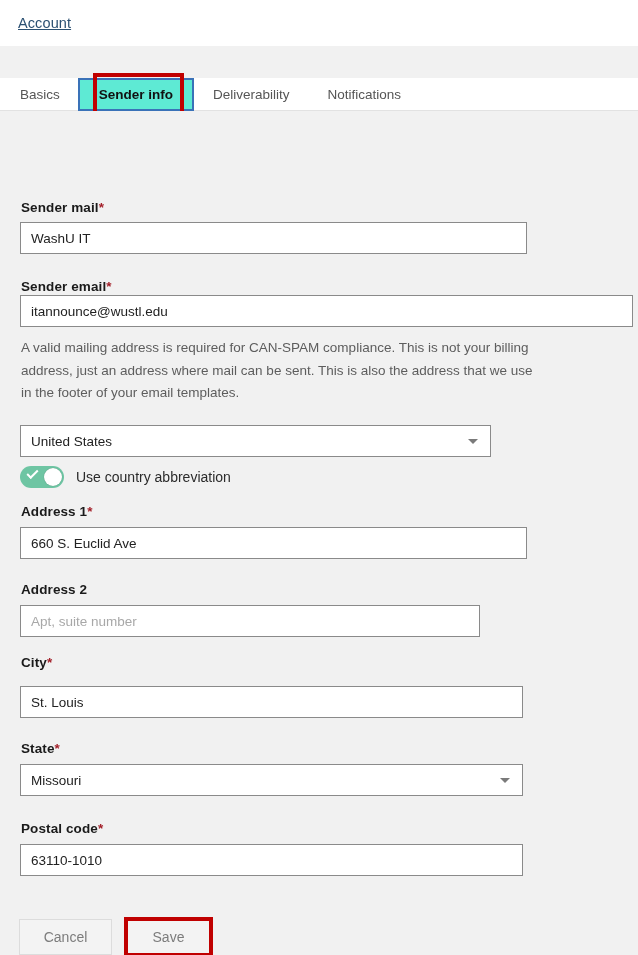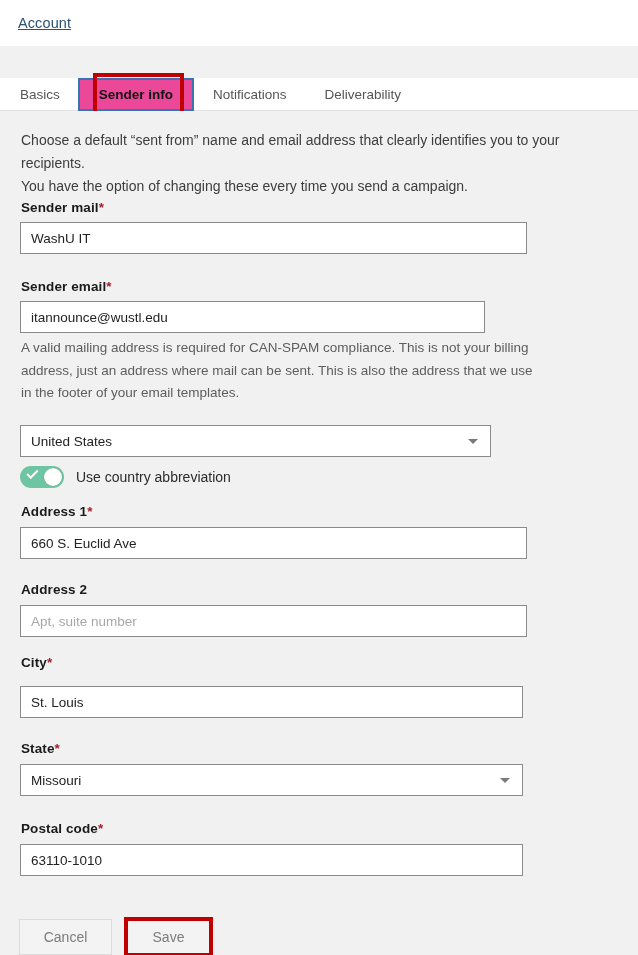--- a/index.html
+++ b/index.html
@@ -37,21 +37,21 @@
   }
   .tabs { position: absolute; left: 0; top: 0; height: 33px; display: flex; align-items: stretch; }
   .tab {
     display: flex; align-items: center; justify-content: center;
     font-size: 13.5px; color: #555555; padding: 0 19px;
     white-space: nowrap; position: relative;
   }
   .tab.active {
     color: #111111; font-weight: bold;
     border: 2px solid #3a72b8;
-    background: #ec4899;
+    background: #5eead4;
   }
   .tab.first { padding-left: 20px; padding-right: 18px; text-align: right; }
 
   
   .anno-tab {
     position: absolute; left: 93px; top: 73px;
     width: 91px; height: 43px;
     border: 4px solid #c00000;
     pointer-events: none;
   }
@@ -155,47 +155,43 @@
 
   <div class="tabstrip">
     <div class="tabs">
       <div class="tab first">
         <span>Basics</span>
       </div>
       <div class="tab active">
         <span>Sender info</span>
       </div>
       <div class="tab">
+        <span>Deliverability</span>
+      </div>
+      <div class="tab">
         <span>Notifications</span>
-      </div>
-      <div class="tab">
-        <span>Deliverability</span>
       </div>
     </div>
   </div>
   <div class="anno-tab"></div>
 
   <div class="content">
 
-    <div class="intro">
-      <div>Choose a default “sent from” name and email address that clearly identifies you to your recipients.</div>
-      <div>You have the option of changing these every time you send a campaign.</div>
-    </div>
 
     <div class="field-label" style="top:89px">
       <span>Sender mail</span><span class="req">*</span>
     </div>
     <div class="input" style="top:111px; width:507px">
       <span>WashU IT</span>
     </div>
 
     <div class="field-label" style="top:168px">
       <span>Sender email</span><span class="req">*</span>
     </div>
-    <div class="input" style="top:190px; width:465px">
+    <div class="input" style="top:184px; width:613px">
       <span>itannounce@wustl.edu</span>
     </div>
     <div class="helper" style="top:226px">A valid mailing address is required for CAN-SPAM compliance. This is not your billing address, just an address where mail can be sent. This is also the address that we use in the footer of your email templates.</div>
 
     <div class="select" style="top:314px; width:471px">
       <span>United States</span>
       <span class="caret"></span>
     </div>
 
     <div class="toggle-row">
@@ -209,21 +205,21 @@
     <div class="field-label" style="top:393px">
       <span>Address 1</span><span class="req">*</span>
     </div>
     <div class="input" style="top:416px; width:507px">
       <span>660 S. Euclid Ave</span>
     </div>
 
     <div class="field-label" style="top:471px">
       <span>Address 2</span><span class="req"></span>
     </div>
-    <div class="input ph" style="top:494px; width:507px">
+    <div class="input ph" style="top:494px; width:460px">
       <span>Apt, suite number</span>
     </div>
 
     <div class="field-label" style="top:544px">
       <span>City</span><span class="req">*</span>
     </div>
     <div class="input" style="top:575px; width:503px">
       <span>St. Louis</span>
     </div>
 

